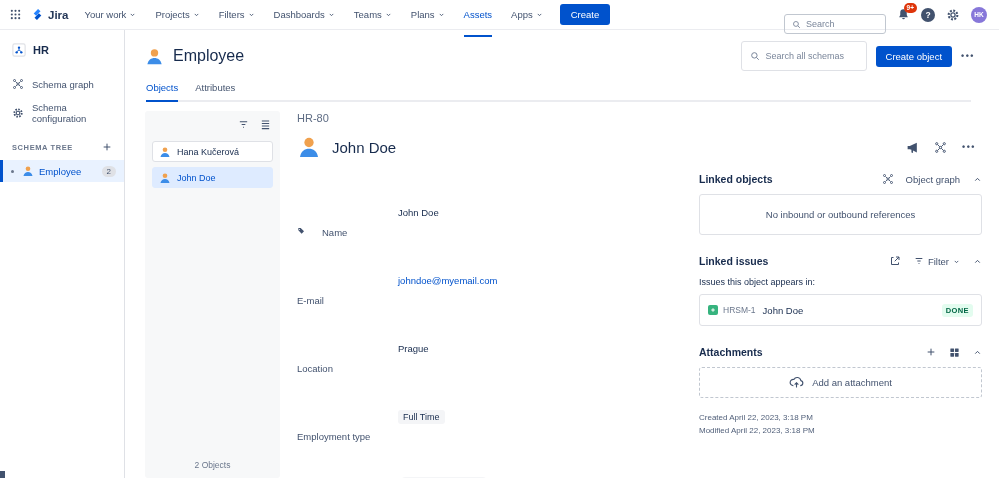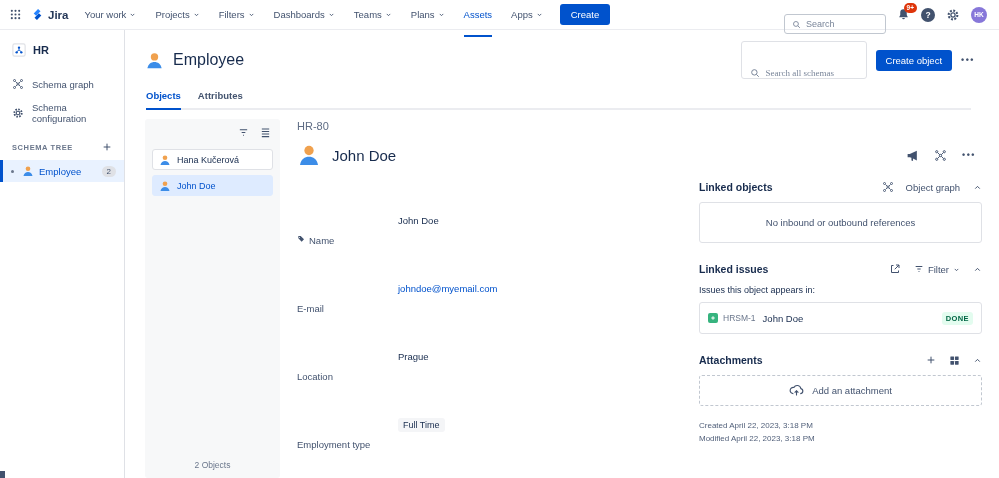--- a/index.html
+++ b/index.html
@@ -51,32 +51,32 @@
   .tree-indicator { position:absolute; left:0; top:0; bottom:0; width:3px; background:#0052CC; }
   .tree-dot { width:3px; height:3px; border-radius:50%; background:#6B778C; margin:0 3px; }
   .tree-label { font-size:9.5px; font-weight:500; color:#0052CC; }
   .tree-count { margin-left:auto; background:#DFE1E6; color:#42526E; font-size:8px;
     border-radius:8px; padding:1px 5px; }
 
   
   .content { flex:1; display:flex; flex-direction:column; min-width:0; }
   .obj-header { display:flex; align-items:center; gap:9px; padding:11px 24px 0 20px; }
   .page-title { font-size:16px; font-weight:500; color:#172B4D; }
-  .schema-search { margin-left:auto; display:flex; align-items:flex-end; gap:6px;
-    border:1px solid #DFE1E6; border-radius:3px; height:38px; width:126px; padding:0 8px;
-    color:#7A869A;font-family:Liberation Serif, serif; }
+  .schema-search { margin-left:auto; display:flex; align-items:center; gap:6px;
+    border:1px solid #DFE1E6; border-radius:3px; height:30px; width:126px; padding:0 8px;
+    color:#7A869A; }
   .schema-search input { border:none; outline:none; width:92px; font-size:9px;
     font-family:inherit; background:transparent; }
   .schema-search input::placeholder { color:#7A869A; }
   .create-object-btn { background:#0052CC; color:#fff; font-size:9.5px; font-weight:500;
     border-radius:3px; padding:5px 10px; }
   .more-glyph { color:#42526E; font-size:9px; letter-spacing:1.5px; font-weight:700; }
 
   .main-tabs { display:flex; gap:17px; margin:11px 28px 0 21px; border-bottom:2px solid #EBECF0; }
-  .tab { font-size:9.5px; font-weight:700; color:#44546F; padding-bottom:7px; }
+  .tab { font-size:9.5px; font-weight:400; color:#44546F; padding-bottom:7px; }
   .tab.active { color:#0052CC; border-bottom:2px solid #0052CC; margin-bottom:-2px; }
 
   .content-row { display:flex; flex:1; padding:9px 20px 0 20px; min-height:0; }
 
   
   .object-list { width:135px; flex-shrink:0; background:#F7F8F9; border-radius:3px;
     padding:8px 7px; position:relative; }
   .list-toolbar { display:flex; justify-content:flex-end; gap:11px; margin-bottom:11px;
     color:#42526E; padding-right:2px; }
   .obj-card { height:21px; border-radius:3px; display:flex; align-items:center; gap:6px;
@@ -91,21 +91,21 @@
   .breadcrumb { font-size:11px; color:#5E6C84; margin:1px 0 11px; text-decoration:none; }
   .detail-title-row { display:flex; align-items:center; gap:11px; }
   .detail-title { font-size:15px; font-weight:500; color:#172B4D; }
   .header-icons { margin-left:auto; display:flex; align-items:center; gap:15px;
     color:#42526E; padding-right:3px; }
   .detail-cols { display:flex; flex:1; margin-top:11px; min-height:0; }
   .left-col { width:378px; flex-shrink:0; }
   .detail-tabs { display:flex; gap:15px; border-bottom:2px solid #EBECF0; }
   .fields { margin-top:7px; }
   .field-row { display:flex; align-items:center; margin-top:17px; font-size:9.5px; min-height:13px; }
-  .field-label { width:101px; color:#42526E; display:flex; align-items:flex-start; gap:4px;
+  .field-label { width:101px; color:#42526E; display:flex; align-items:flex-start; gap:17px;
     flex-shrink:0;margin-top:40px; }
   .field-value { color:#172B4D; }
   .field-link { color:#0052CC; text-decoration:none; }
   .lozenge { background:#F4F5F7; border-radius:3px; padding:2px 5px; font-size:9px;
     color:#172B4D; }
   .user-pill { display:inline-flex; align-items:center; gap:5px; background:#F4F5F7;
     border-radius:10px; padding:2px 8px 2px 2px; }
   .mini-avatar { width:12px; height:12px; border-radius:50%; background:#6554C0;
     display:flex; align-items:center; justify-content:center; flex-shrink:0; }
 

